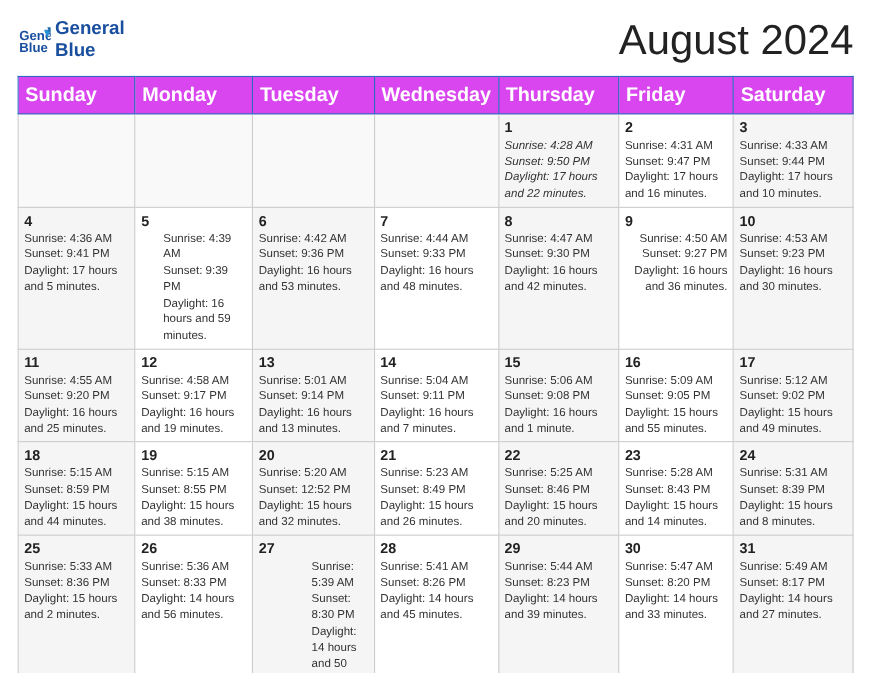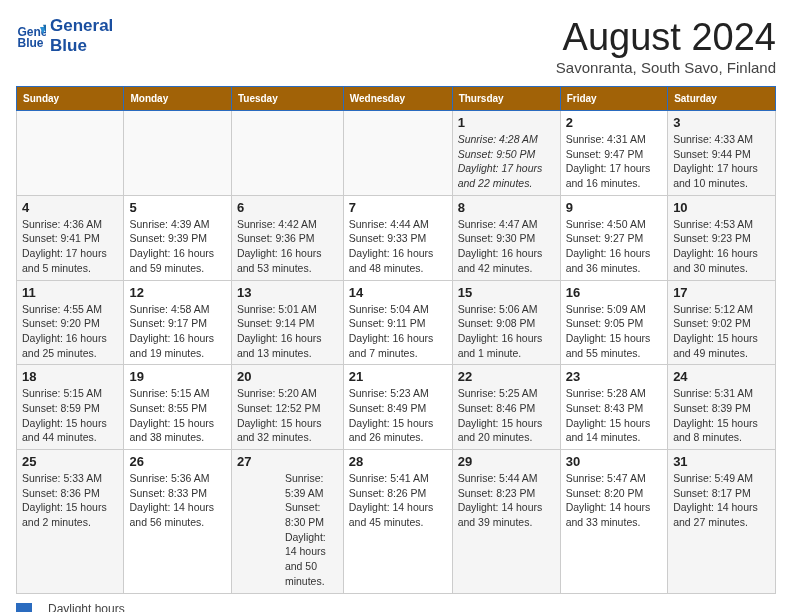--- a/index.html
+++ b/index.html
@@ -36,25 +36,25 @@
     }
     .subtitle {
       font-size: 15px;
       color: #444;
     }
     .calendar {
       width: 100%;
       border-collapse: collapse;
     }
     .calendar th {
-      background: #a16207;
+      background: #d946ef;
       color: #fff;
       text-align: left;
       padding: 6px 6px;
-      font-size: 10px;
+      font-size: 18px;
       font-weight: bold;
       border: 1px solid #2a6bbf;
     }
     .calendar td {
       border: 1px solid #ccc;
       vertical-align: top;
       padding: 4px 5px;
       width: 113px;
       min-height: 80px;
       font-size: 10.5px;
@@ -107,21 +107,20 @@
       <polygon points="32,8 40,8 36,18" fill="#2a8fd4"></polygon>
       <polygon points="36,5 44,5 40,15" fill="#1a6aaa"></polygon>
     </svg>
     <div style="display:flex;flex-direction:column;line-height:1.2;">
       <span style="font-size:17px;font-weight:bold;color:#1a4fa0;">General</span>
       <span style="font-size:17px;font-weight:bold;color:#1a4fa0;">Blue</span>
     </div>
   </div>
   <div class="title-area">
     <div class="month-title">August 2024</div>
-    <div class="subtitle">Savonranta, South Savo, Finland</div>
   </div>
 </div>
 
 <table class="calendar">
   <thead>
     <tr>
     <th>Sunday</th>
         <th>Monday</th>
         <th>Tuesday</th>
         <th>Wednesday</th>
@@ -157,21 +156,21 @@
       </tr>
       <tr>
         <td>
           <span class="day-num">4</span>
           <div class="day-info" style="white-space: pre-line;">Sunrise: 4:36 AM
 Sunset: 9:41 PM
 Daylight: 17 hours and 5 minutes.</div>
         </td>
         <td>
           <span class="day-num">5</span>
-          <div class="day-info" style="white-space: pre-line;">Sunrise: 4:39 AM
+          <div class="day-info" style="white-space: pre-line; margin-left: 20px;">Sunrise: 4:39 AM
 Sunset: 9:39 PM
 Daylight: 16 hours and 59 minutes.</div>
         </td>
         <td>
           <span class="day-num">6</span>
           <div class="day-info" style="white-space: pre-line;">Sunrise: 4:42 AM
 Sunset: 9:36 PM
 Daylight: 16 hours and 53 minutes.</div>
         </td>
         <td>
@@ -181,21 +180,21 @@
 Daylight: 16 hours and 48 minutes.</div>
         </td>
         <td>
           <span class="day-num">8</span>
           <div class="day-info" style="white-space: pre-line;">Sunrise: 4:47 AM
 Sunset: 9:30 PM
 Daylight: 16 hours and 42 minutes.</div>
         </td>
         <td>
           <span class="day-num">9</span>
-          <div class="day-info" style="white-space: pre-line;">Sunrise: 4:50 AM
+          <div class="day-info" style="white-space: pre-line; text-align: right;">Sunrise: 4:50 AM
 Sunset: 9:27 PM
 Daylight: 16 hours and 36 minutes.</div>
         </td>
         <td>
           <span class="day-num">10</span>
           <div class="day-info" style="white-space: pre-line;">Sunrise: 4:53 AM
 Sunset: 9:23 PM
 Daylight: 16 hours and 30 minutes.</div>
         </td>
       </tr>

